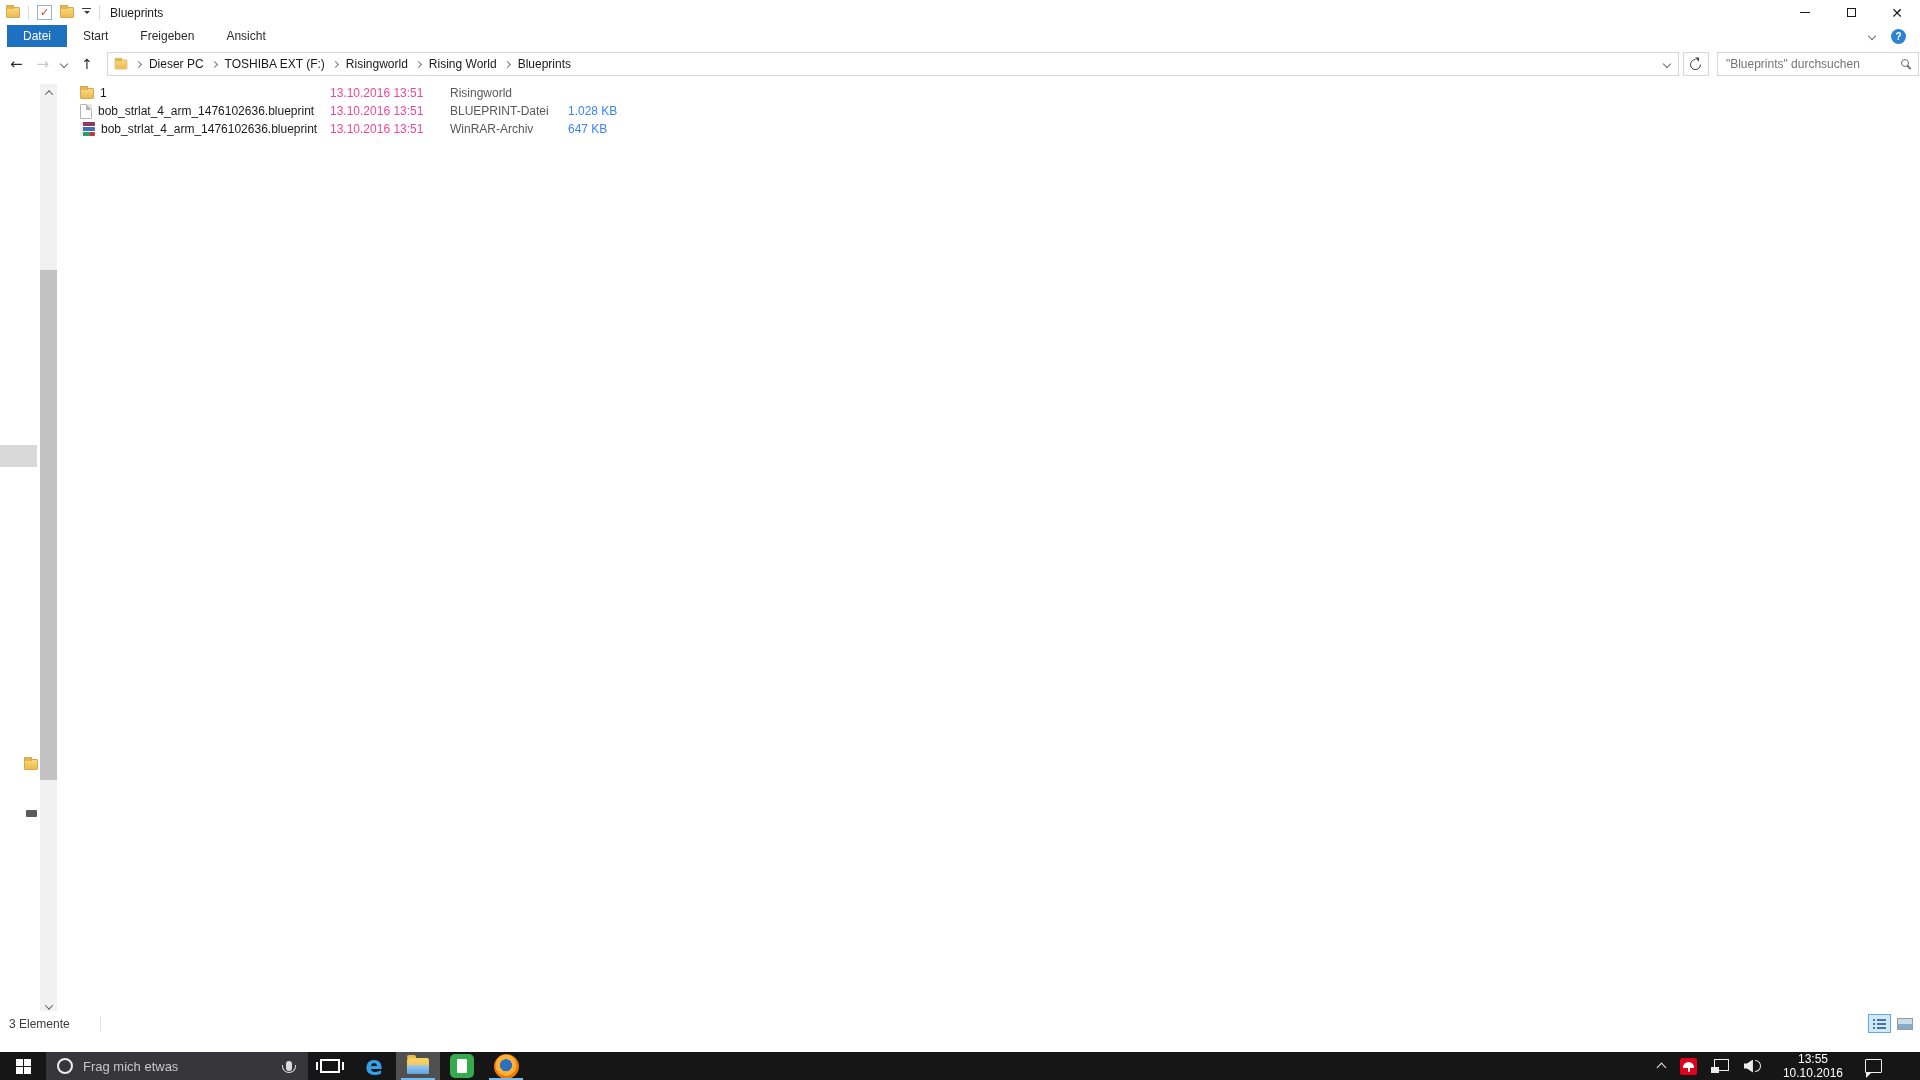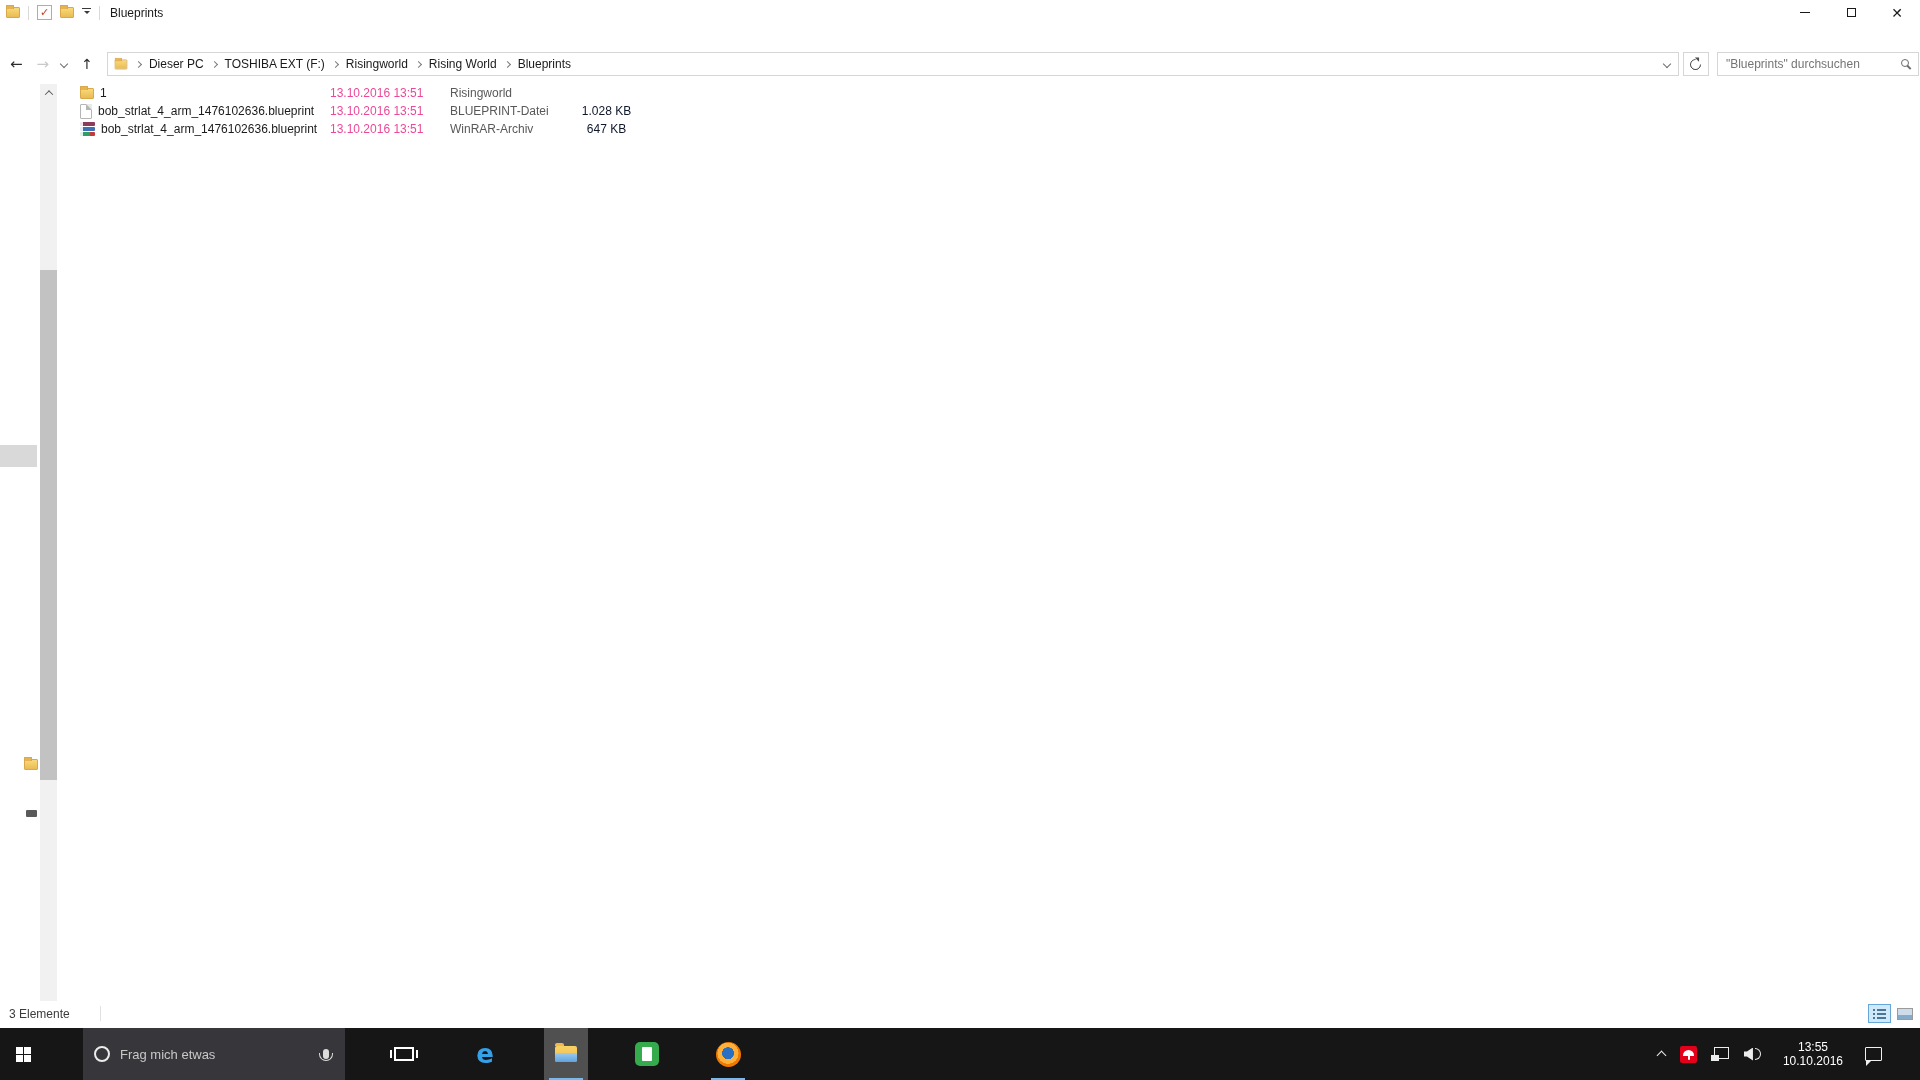--- a/index.html
+++ b/index.html
@@ -82,42 +82,42 @@
   .lheader .hcell { height:28px; display:flex; align-items:center; border-right:1px solid #e6e6e6; }
   .h-name { padding-left:18px; }
   .h-date { padding-left:8px; }
   .h-type { padding-left:5px; }
   .h-size { padding-left:9px; }
   .sortcaret { position:absolute; left:130px; top:1px; width:7px; height:7px; border-left:1.4px solid #909090; border-top:1.4px solid #909090; transform:rotate(45deg); }
   .lrow { height:18px; }
   .c-name { display:flex; align-items:center; gap:6px; padding-left:23px; color:#1b1b1b; white-space:nowrap; overflow:hidden; }
   .c-date { padding-left:8px; color:#ec4899; }
   .c-type { padding-left:5px; color:#595959; }
-  .c-size { text-align:center; padding-right:11px; color:#0f172a; }
+  .c-size { text-align:left; padding-right:11px; color:#3b82f6; }
 
   .file-icon { width:12px; height:15px; background:#fff; border:1px solid #b5b5b5; border-radius:1px; position:relative; flex:none; }
   .file-icon::before { content:''; position:absolute; top:-1px; right:-1px; border:3px solid #e9e9e9; border-left-color:#b5b5b5; border-bottom-color:#b5b5b5; }
   .rar-icon { width:15px; height:14px; flex:none; display:flex; flex-direction:column; justify-content:space-between; }
   .rar-icon span { display:block; height:4px; border-radius:1px; }
   .rar-b1 { background:linear-gradient(to right,#efe6ee 0 3px,#8c3a5e 3px); }
   .rar-b2 { background:linear-gradient(to right,#e8eef7 0 3px,#3f6fb5 3px); }
   .rar-b3 { background:linear-gradient(to right,#e2f2e8 0 3px,#2e9e66 3px 10px,#c23a3a 10px); }
 
   
-  .statusbar { position:absolute; left:0; bottom:14px; right:0; height:25px; background:#fff; display:flex; align-items:center; }
+  .statusbar { position:absolute; left:0; bottom:4px; right:0; height:25px; background:#fff; display:flex; align-items:center; }
   .status-text { padding-left:9px; color:#3b3b3b; }
   .status-sep { position:absolute; left:100px; top:5px; width:1px; height:15px; background:#e1e1e1; }
   .viewbtns { margin-left:auto; display:flex; gap:2px; padding-right:4px; }
   .viewbtn { width:23px; height:19px; display:flex; flex-direction:column; justify-content:center; align-items:center; gap:2px; border:1px solid transparent; }
   .viewbtn.selected { background:#cfe9fb; border-color:#66a7d8; }
   .dline { width:13px; height:2px; background:linear-gradient(to right,#4a7798 0 2px,transparent 2px 4px,#4a7798 4px); }
   .thumb-glyph { width:16px; height:12px; border:1px solid #9a9a9a; background:linear-gradient(#cddcea 0 55%,#86abc9 55%); }
 
   
-  .taskbar { position:absolute; left:0; bottom:0; right:0; height:52px; background:#161616; display:flex; align-items:stretch;gap:37px; }
+  .taskbar { position:absolute; left:0; bottom:0; right:0; height:28px; background:#161616; display:flex; align-items:stretch; }
   .tb-btn { display:flex; align-items:center; justify-content:center; position:relative; }
   .tb-start { width:46px; }
   .win-logo { display:grid; grid-template-columns:7px 7px; grid-template-rows:7px 7px; gap:1px; }
   .win-logo span { background:#fff; }
   .tb-search { width:262px; background:#37373b; display:flex; align-items:center; }
   .cortana-ring { width:16px; height:16px; border:2px solid #ececec; border-radius:50%; margin-left:11px; flex:none; }
   .tb-search input { flex:1; background:transparent; border:none; outline:none; color:#c8c8c8; font-family:inherit; font-size:13px; padding:0 6px 0 10px; min-width:0; }
   .tb-search input::placeholder { color:#c8c8c8; opacity:1; }
   .mic { width:6px; height:10px; background:#dcdcdc; border-radius:3px; position:relative; margin-right:16px; flex:none; }
   .mic::after { content:''; position:absolute; left:-4px; top:4px; width:12px; height:7px; border:1.5px solid #dcdcdc; border-top:none; border-radius:0 0 8px 8px; }
@@ -176,20 +176,30 @@
         </div>
       <div class="win-btn">
           <span class="glyph-restore"></span>
         </div>
       <div class="win-btn">
           <span class="glyph-close">✕</span>
         </div>
     </div>
   </div>
 
+  <div class="ribbon-tabs">
+    <div class="tab active">Datei</div>
+    <div class="tab">Start</div>
+    <div class="tab">Freigeben</div>
+    <div class="tab">Ansicht</div>
+    <div class="ribbon-right">
+      <span class="chev chev-down"></span>
+      <span class="help-circle">?</span>
+    </div>
+  </div>
 
   <div class="navrow">
     <span class="nav-arrow back">←</span>
     <span class="nav-arrow fwd">→</span>
     <span class="chev chev-down hist-chev"></span>
     <span class="nav-arrow up">↑</span>
 
     <div class="addressbar">
       <span class="folder-icon"></span>
       <span class="bchev"></span>

